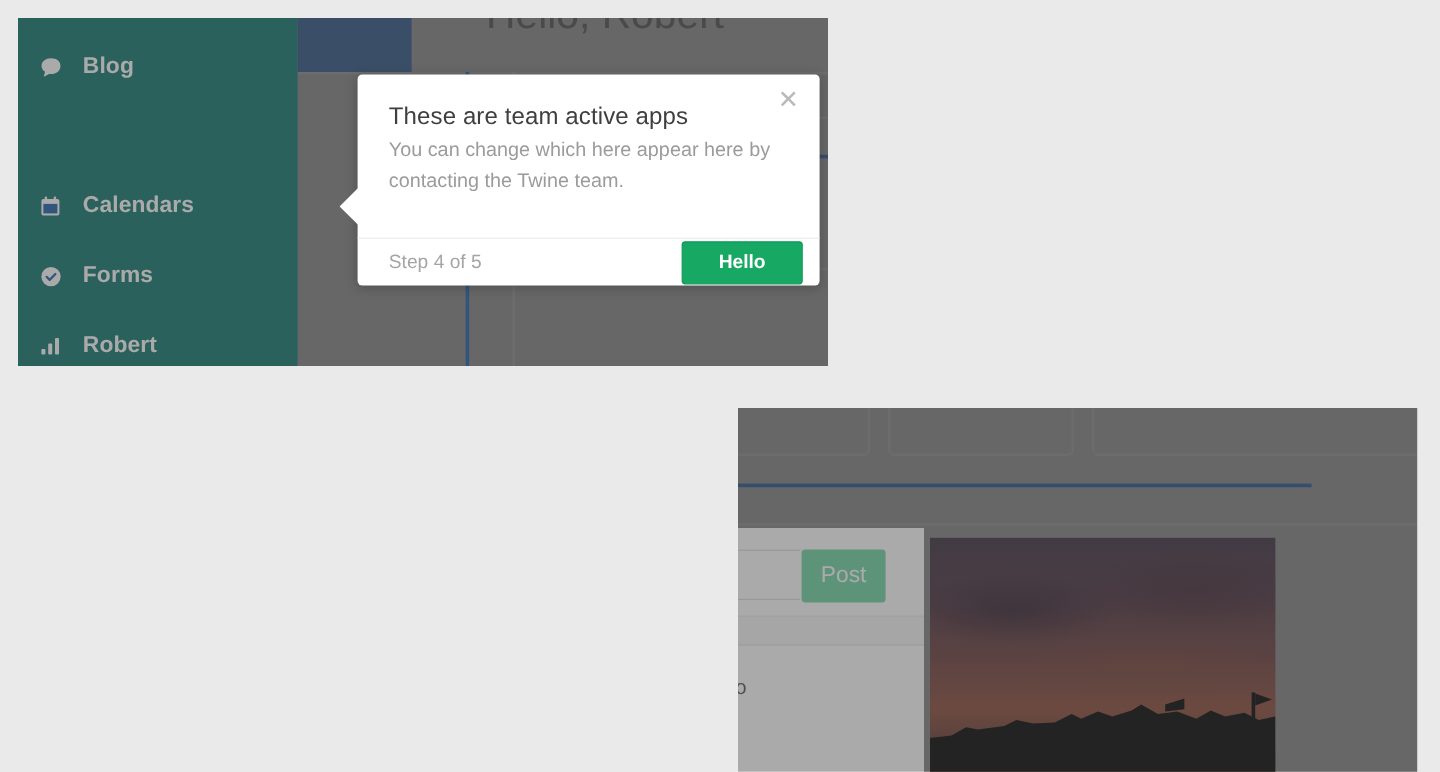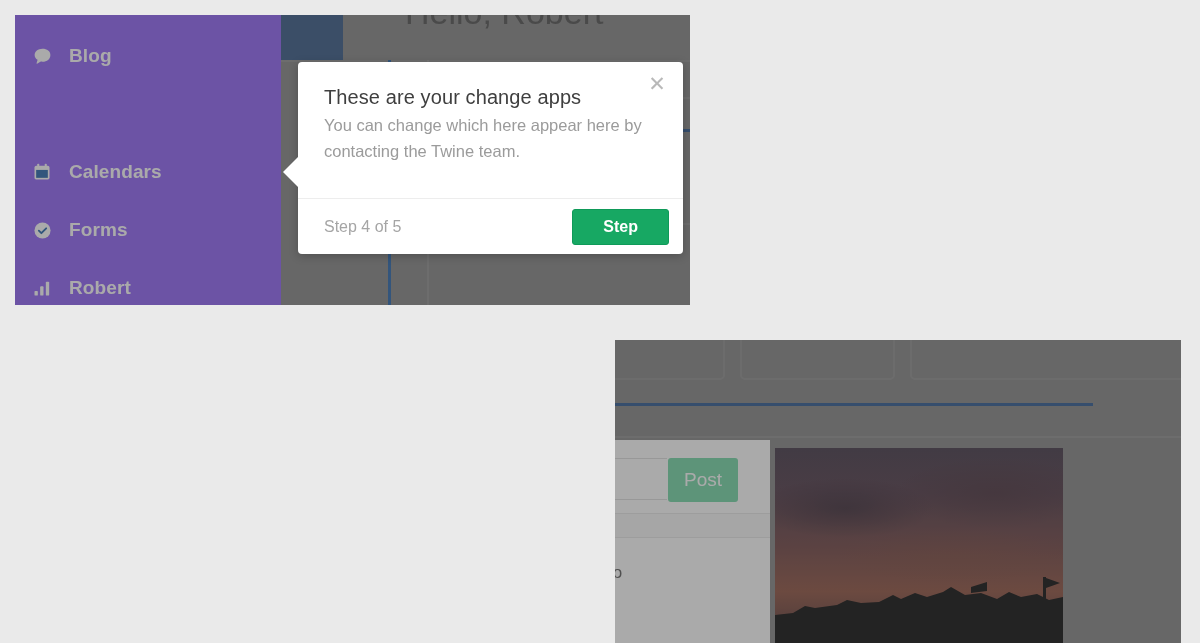--- a/index.html
+++ b/index.html
@@ -17,22 +17,22 @@
     position: absolute; left: 15px; top: 15px;
     width: 675px; height: 290px;
     overflow: hidden;
     background: #808080;
   }
   
   .app-bg { position: absolute; inset: 0; background: #808080; }
 
   .p1-sidebar {
     position: absolute; left: 0; top: 0;
-    width: 266px; height: 290px;
-    background: #8b5cf6;
+    width: 233px; height: 290px;
+    background: #0f766e;
     z-index: 3;
   }
   
   .p1-sidebar-dim {
     position: absolute; left: 233px; top: 0;
     width: 95px; height: 45px;
     background: #2e5280;
     z-index: 2;
   }
   .nav-item {
@@ -184,21 +184,21 @@
   }
   .tt-title {
     font-size: 20px; color: #3f3f3f; font-weight: normal;
     margin: 0 0 4px 0; letter-spacing: .1px;
   }
   .tt-text {
     font-size: 16.5px; color: #9b9b9b; line-height: 1.55; margin: 0;
   }
   .tt-footer {
     border-top: 1px solid #ededed;
-    height: 56px; position: relative;
+    height: 40px; position: relative;
     display: flex; align-items: center; justify-content: space-between;
     padding: 0 14px 0 26px;
   }
   .tt-step { font-size: 16px; color: #a5a5a5; }
   .tt-next {
     background: #17a863; border: 1px solid #0f9a59; border-radius: 3px;
     color: #ffffff; font-size: 16px; font-weight: bold;
     padding: 9px 30px; cursor: pointer; line-height: 1;
   }
   
@@ -277,26 +277,26 @@
       </div>
 
     </div>
 
     <div class="veil"></div>
 
     <div class="tooltip" id="tooltip-apps">
       <div class="tt-arrow"></div>
       <div class="tt-body">
         <div class="tt-close">✕</div>
-        <h3 class="tt-title">These are your change apps</h3>
+        <h3 class="tt-title">These are team active apps</h3>
         <p class="tt-text">You can change which here appear here by contacting the Twine team.</p>
       </div>
       <div class="tt-footer">
         <span class="tt-step">Step 4 of 5</span>
-        <button class="tt-next">Step</button>
+        <button class="tt-next">Hello</button>
       </div>
     </div>
   </div>
 
   <div id="panel-two">
     <div class="app-bg"></div>
 
     <div class="p2-card-ghost" style="left:-40px; top:-10px; width:150px; height:50px;"></div>
     <div class="p2-card-ghost" style="left:125px; top:-10px; width:155px; height:50px;"></div>
     <div class="p2-card-ghost" style="left:295px; top:-10px; width:470px; height:50px;"></div>

